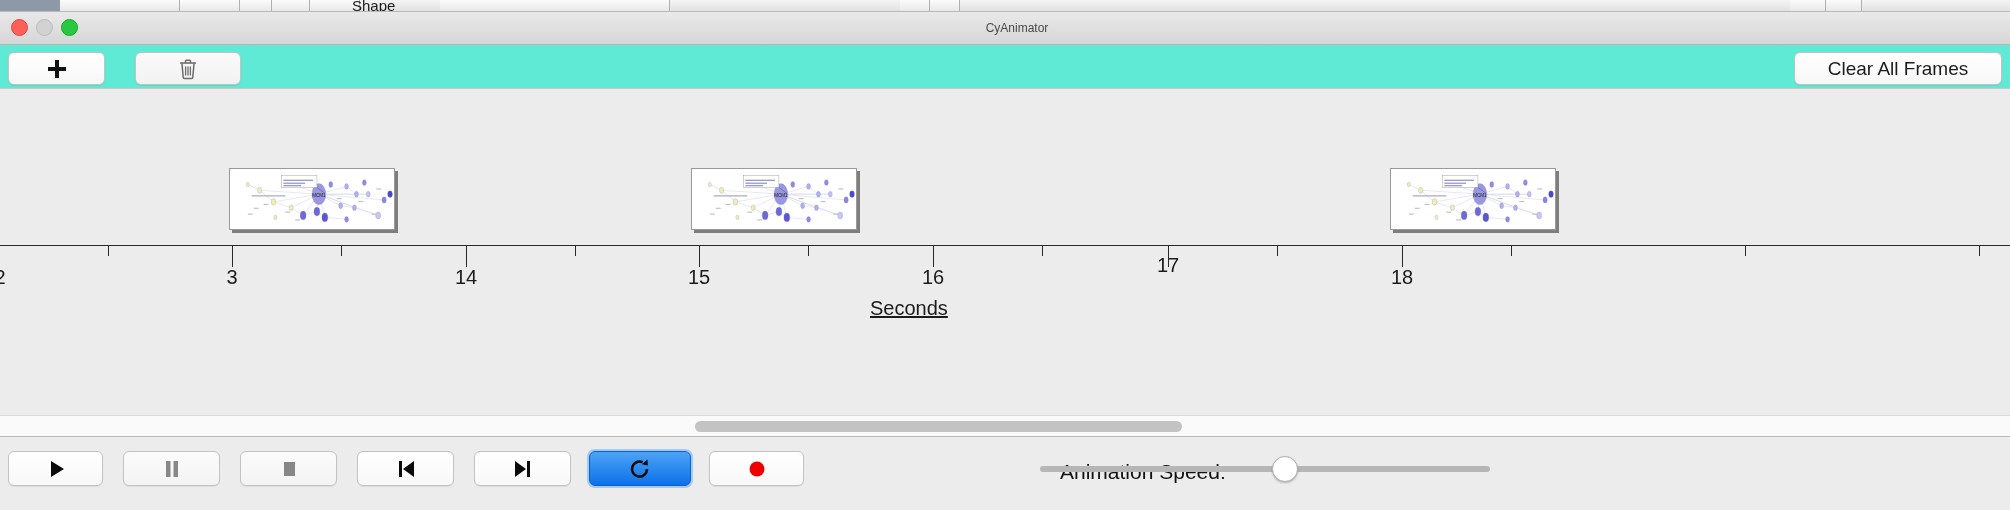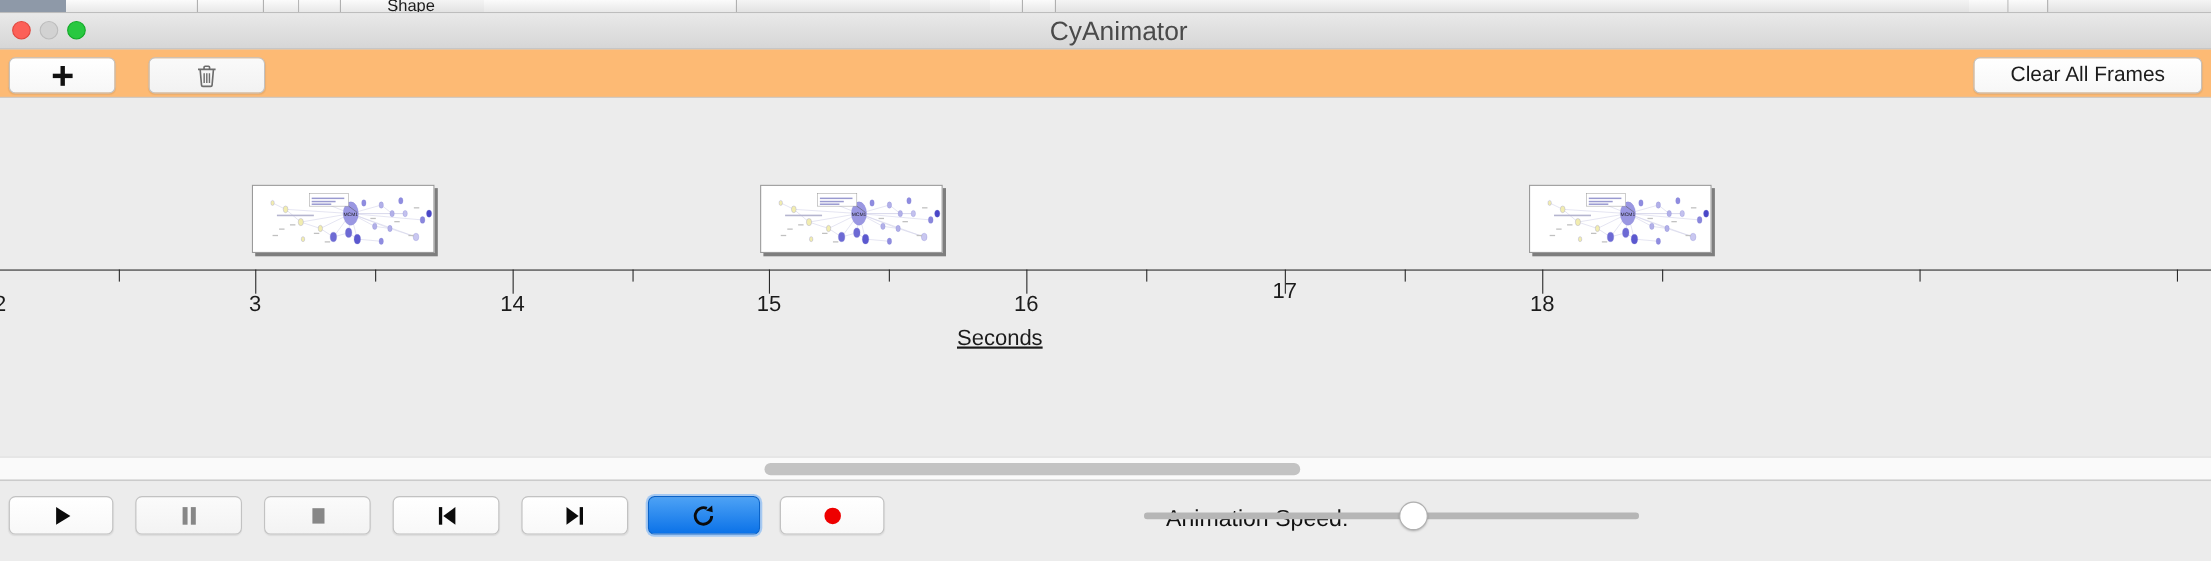--- a/index.html
+++ b/index.html
@@ -35,27 +35,27 @@
     border-bottom: 1px solid #b4b4b4;
   }
   .lights { position: absolute; left: 11px; top: 7px; display: flex; gap: 8px; }
   .light { width: 17px; height: 17px; border-radius: 50%; }
   .light.red    { background: #fc6058; border: 1px solid #e04940; }
   .light.yellow { background: #d2d2d2; border: 1px solid #bcbcbc; }
   .light.green  { background: #28c840; border: 1px solid #13aa28; }
   .win-title {
     position: absolute; left: 0; top: 0; width: 2010px; height: 33px;
     line-height: 33px; text-align: center;
-    font-size: 24px; color: #4a4a4a; padding-left: 24px;
+    font-size: 12px; color: #4a4a4a; padding-left: 24px;
   }
 
   
   .toolbar {
     position: absolute; left: 0; top: 45px; width: 2010px; height: 44px;
-    background: #fdba74; border-bottom: 1px solid #c8c8c8;
+    background: #5eead4; border-bottom: 1px solid #c8c8c8;
   }
   .btn {
     position: absolute;
     border: 1px solid #c2c2c2; border-radius: 6px;
     background: linear-gradient(#ffffff, #f7f7f7);
     display: flex; align-items: center; justify-content: center;
     font-size: 20px; color: #1c1c1c; cursor: default;
     box-shadow: 0 1px 1px rgba(0,0,0,0.07);
   }
   .btn.dim { background: linear-gradient(#fafafa, #f2f2f2); }

